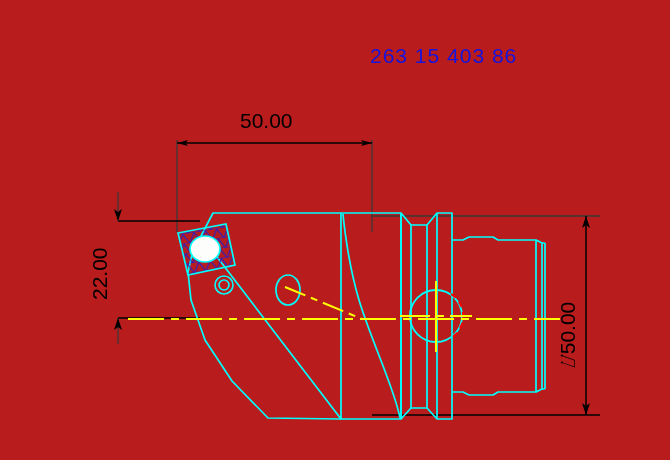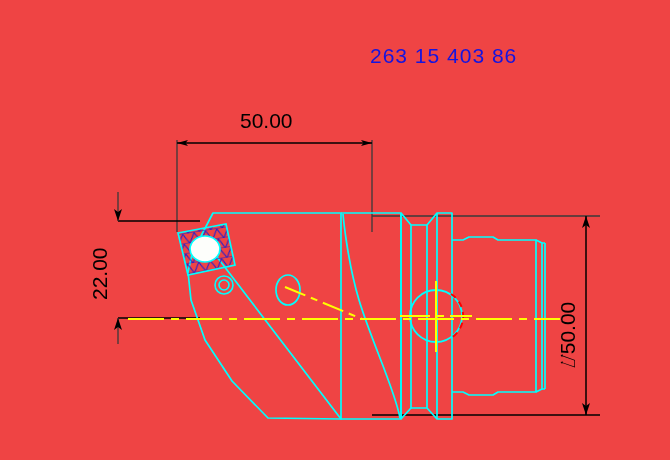--- a/index.html
+++ b/index.html
@@ -7,21 +7,21 @@
     padding: 0;
     background: #ffffff;
   }
   body {
     font-family: "Liberation Sans", sans-serif;
   }
   #canvas {
     position: relative;
     width: 670px;
     height: 460px;
-    background: #ef4444;
+    background: #b91c1c;
     overflow: hidden;
     text-align: center;
   }
   #cadsvg {
     position: absolute;
     left: 0;
     top: 0;
     width: 670px;
     height: 460px;
   }

